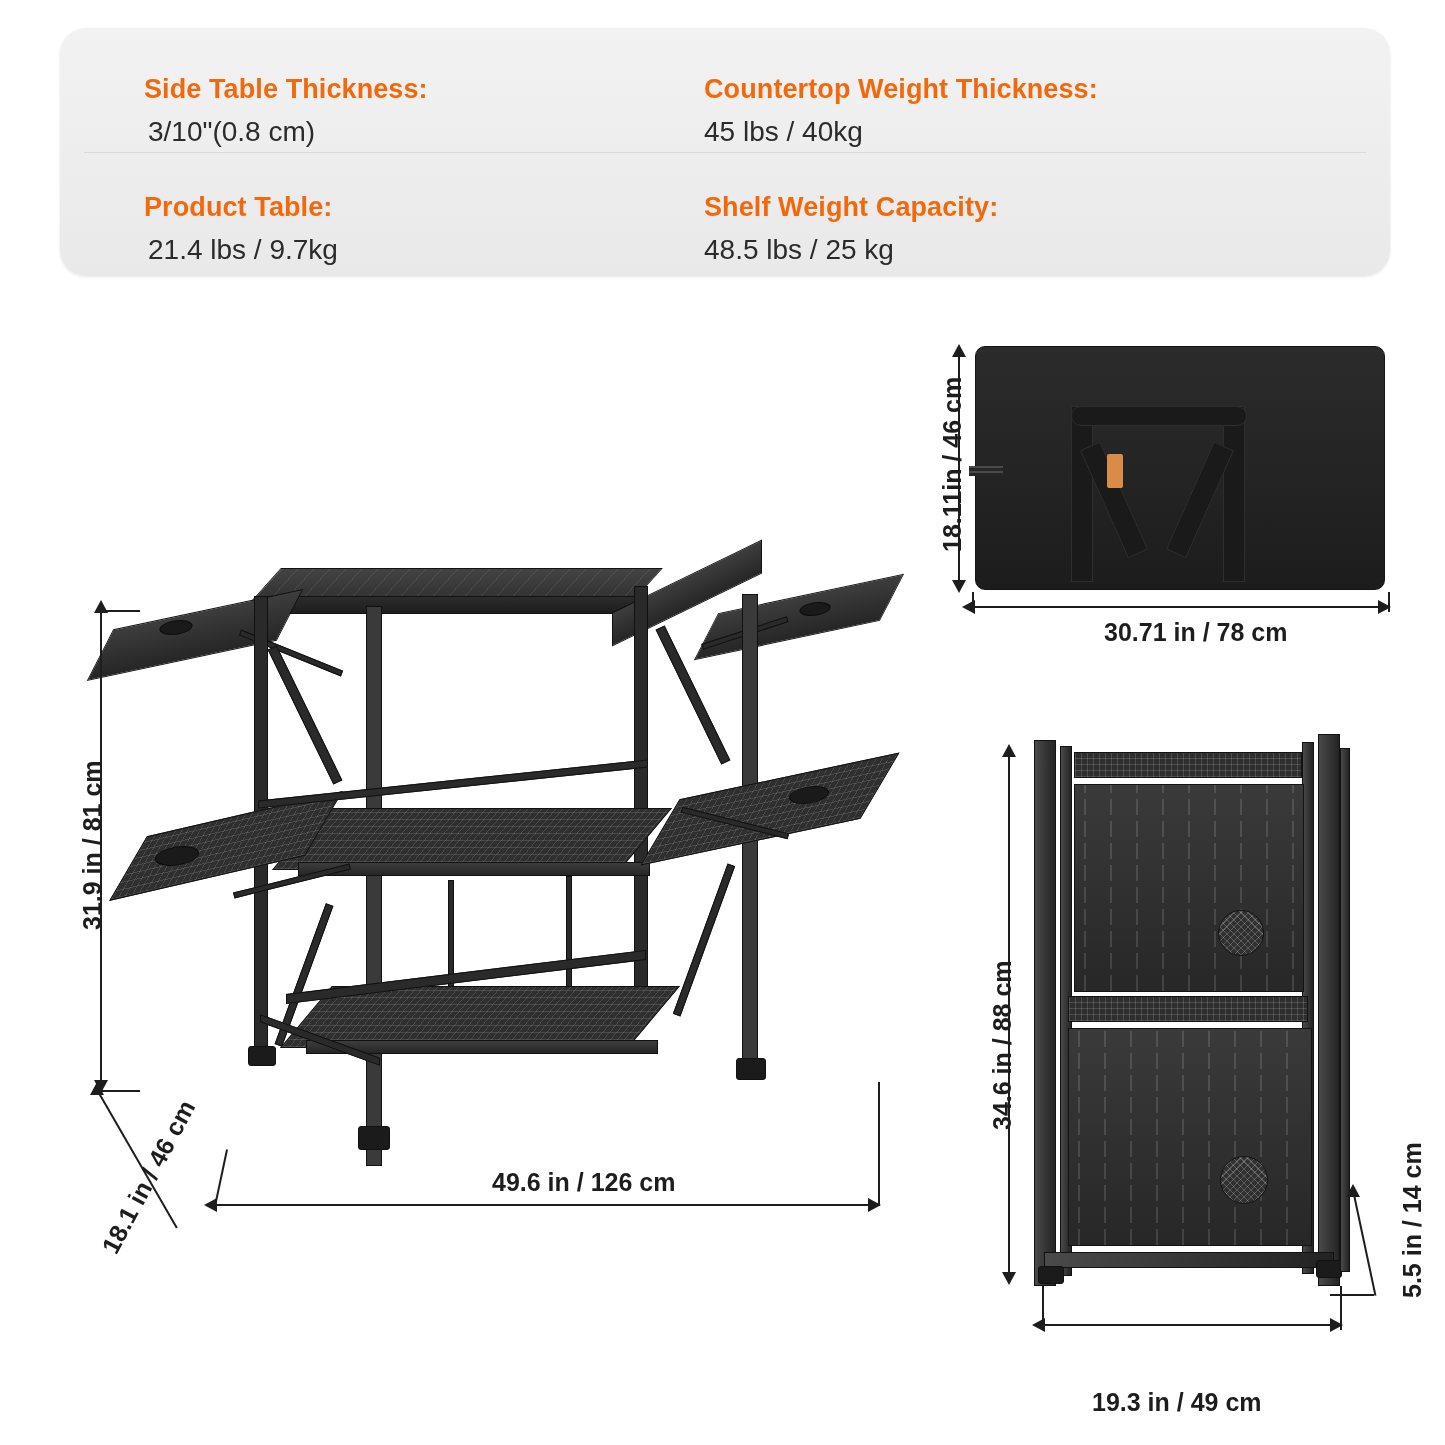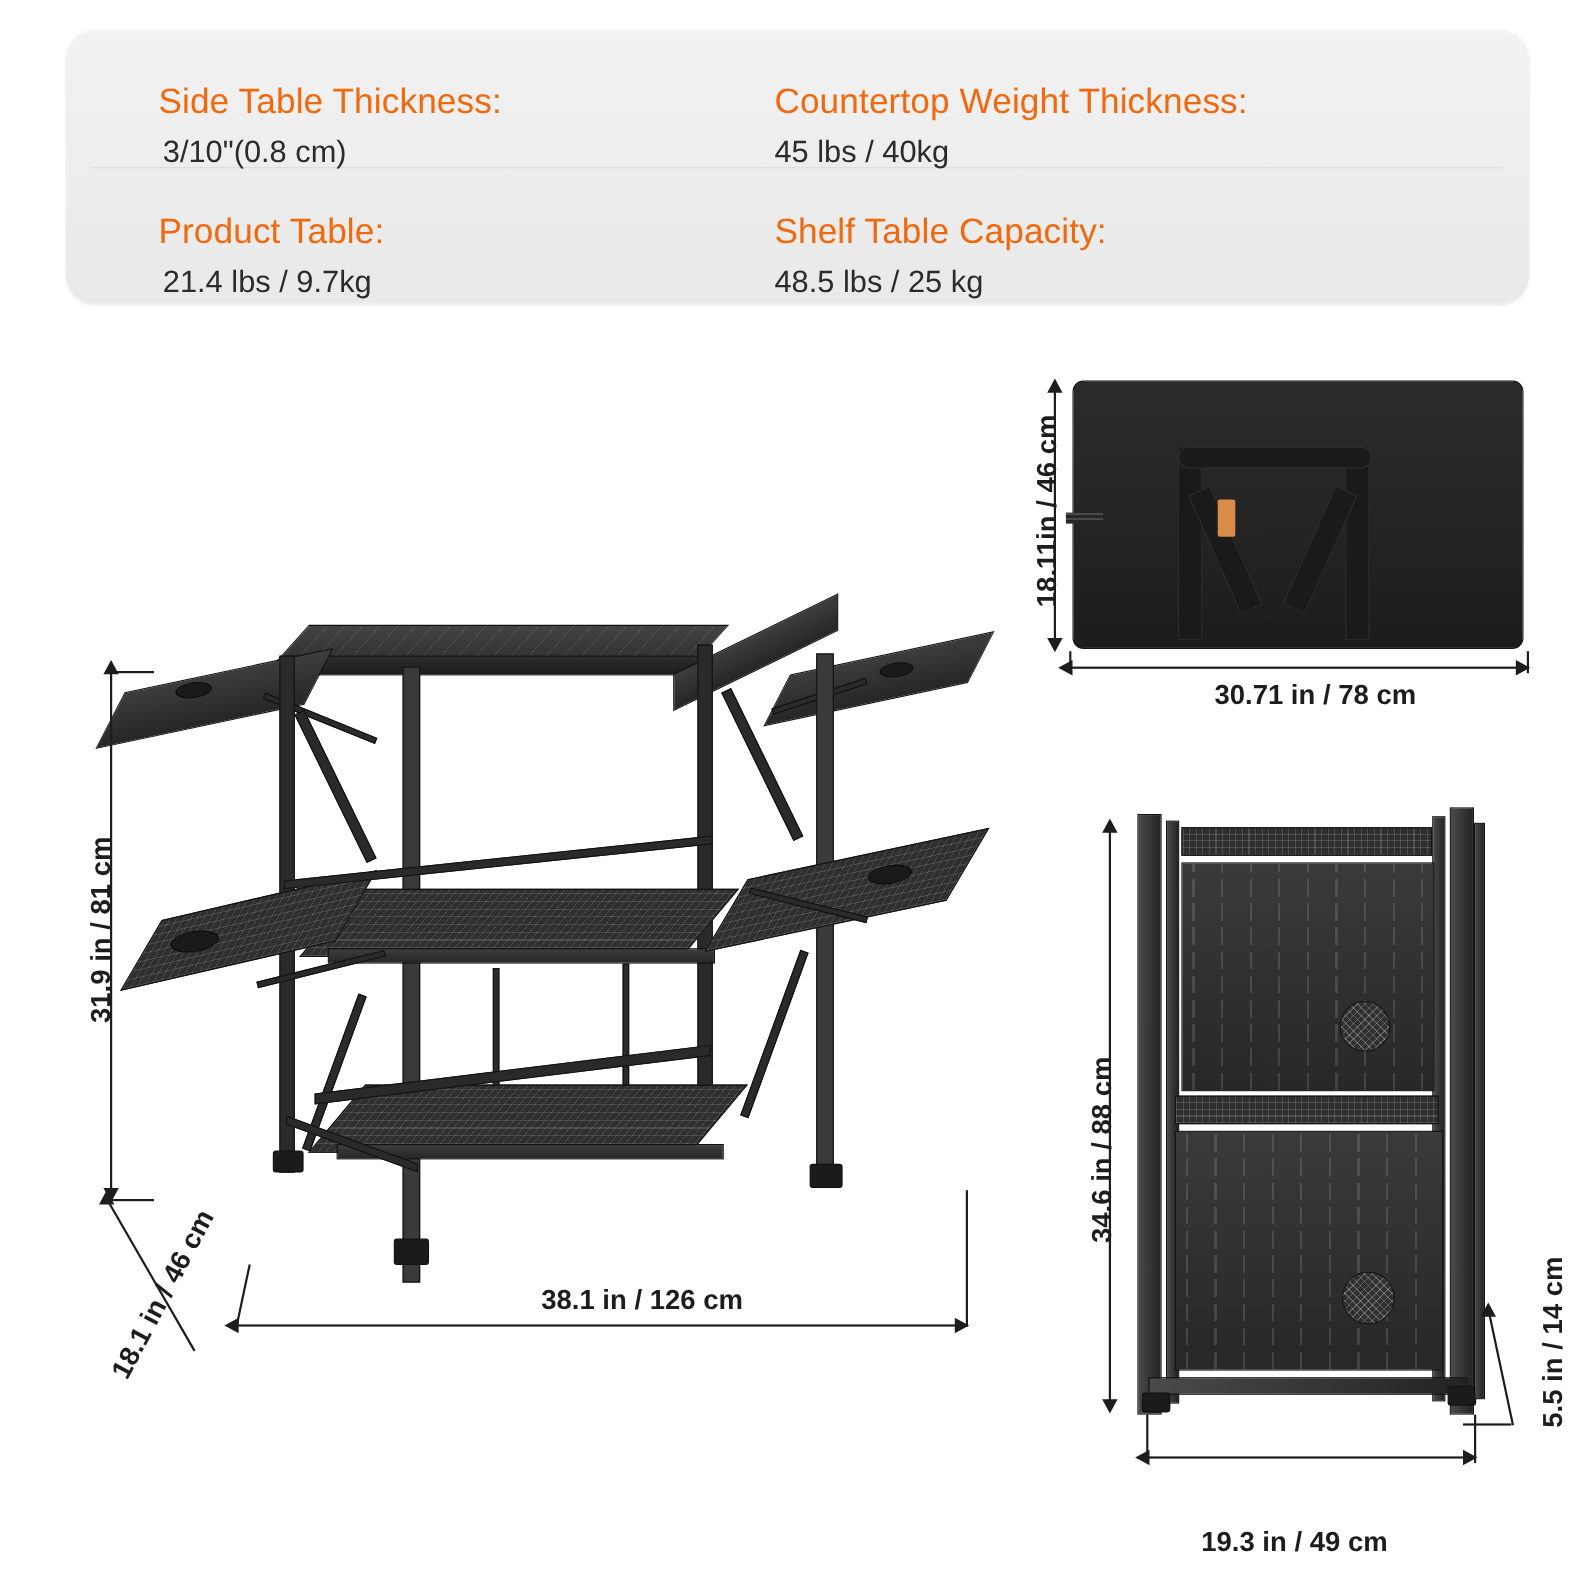--- a/index.html
+++ b/index.html
@@ -33,22 +33,22 @@
     right: 24px;
     top: 124px;
     height: 1px;
     background: #d9d9d9;
   }
   .spec-cell {
     position: absolute;
   }
   .spec-label {
     color: #f2690d;
-    font-size: 32px;
-    font-weight: normal;
+    font-size: 27px;
+    font-weight: bold;
     letter-spacing: 0.1px;
     white-space: nowrap;
   }
   .spec-value {
     color: #2b2b2b;
     font-size: 28px;
     font-weight: normal;
     margin-top: 11px;
     white-space: nowrap;
   }
@@ -215,21 +215,21 @@
     <div class="spec-label">Countertop Weight Thickness:</div>
     <div class="spec-value">45 lbs / 40kg</div>
   </div>
 
   <div class="spec-cell cell-c">
     <div class="spec-label">Product Table:</div>
     <div class="spec-value"> 21.4 lbs / 9.7kg</div>
   </div>
 
   <div class="spec-cell cell-d">
-    <div class="spec-label">Shelf Table Capacity:</div>
+    <div class="spec-label">Shelf Weight Capacity:</div>
     <div class="spec-value">48.5 lbs / 25 kg</div>
   </div>
 </div>
 
 <div class="art" style="left:0;top:0;width:920px;height:1280px;">
 
   <div class="panel-slat" style="left:262px; top:568px; width:382px; height:42px; transform: skewX(-42deg) skewY(0deg);"></div>
   <div class="panel-slat" style="left:262px; top:596px; width:382px; height:18px; background:linear-gradient(180deg,#2c2c2c,#1d1d1d);"></div>
 
   <div class="panel-solid" style="left:612px; top:576px; width:150px; height:34px; transform: skewY(-26deg);"></div>
@@ -294,21 +294,21 @@
 </div>
 <div class="dim vert" style="left:96px; top:1245px; transform: rotate(-62deg);">18.1 in / 46 cm</div>
 
 <div>
   <div class="line hline" style="left:214px; top:1204px; width:666px;"></div>
   <div class="arrow left" style="left:204px; top:1198px;"></div>
   <div class="arrow right" style="left:868px; top:1198px;"></div>
   <div class="line" style="left:214px; top:1148px; width:2px; height:58px; transform:rotate(12deg); transform-origin:0 100%;"></div>
   <div class="line" style="left:878px; top:1082px; width:2px; height:124px;"></div>
 </div>
-<div class="dim" style="left:492px; top:1168px;">38.1 in / 126 cm</div>
+<div class="dim" style="left:492px; top:1168px;">49.6 in / 126 cm</div>
 
 <div class="art" style="left:975px; top:346px; width:420px; height:250px;">
   <div class="bag-body" style="left:0; top:0; width:410px; height:244px;"></div>
 
   <div class="zipper" style="left:6px; top:108px; width:10px; height:34px; transform:rotate(90deg);"></div>
 
   <div class="bag-strap" style="left:96px; top:60px; width:22px; height:176px;"></div>
   <div class="bag-strap" style="left:248px; top:60px; width:22px; height:176px;"></div>
   <div class="bag-strap" style="left:104px; top:100px; width:22px; height:118px; transform: rotate(-24deg); transform-origin: 50% 0;"></div>
   <div class="bag-strap" style="left:238px; top:100px; width:22px; height:118px; transform: rotate(24deg); transform-origin: 50% 0;"></div>

